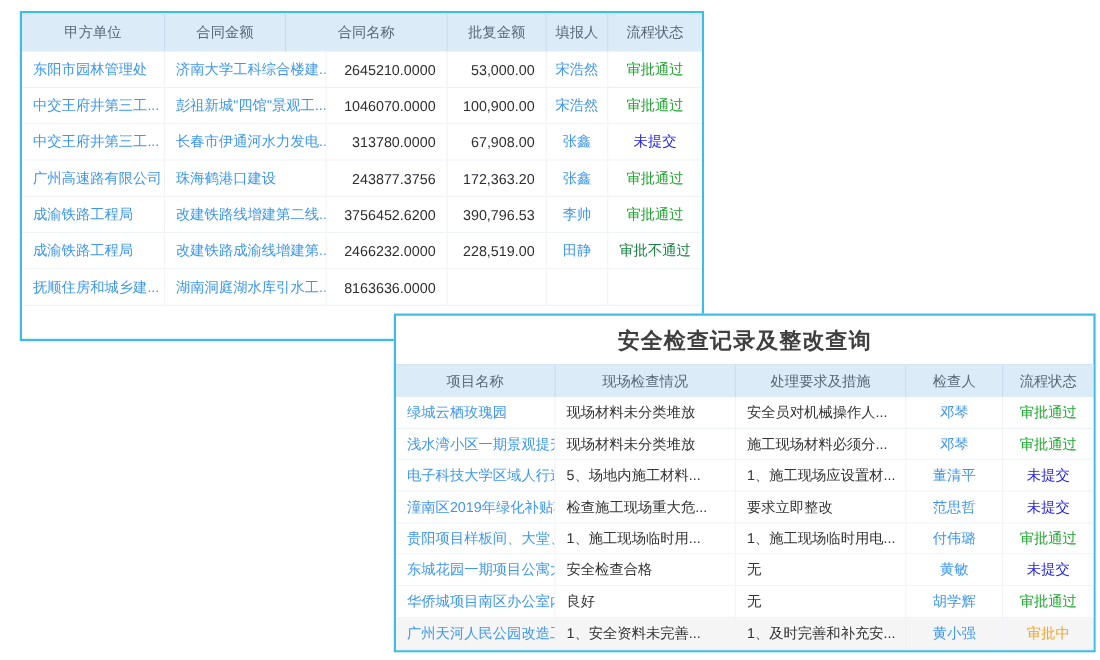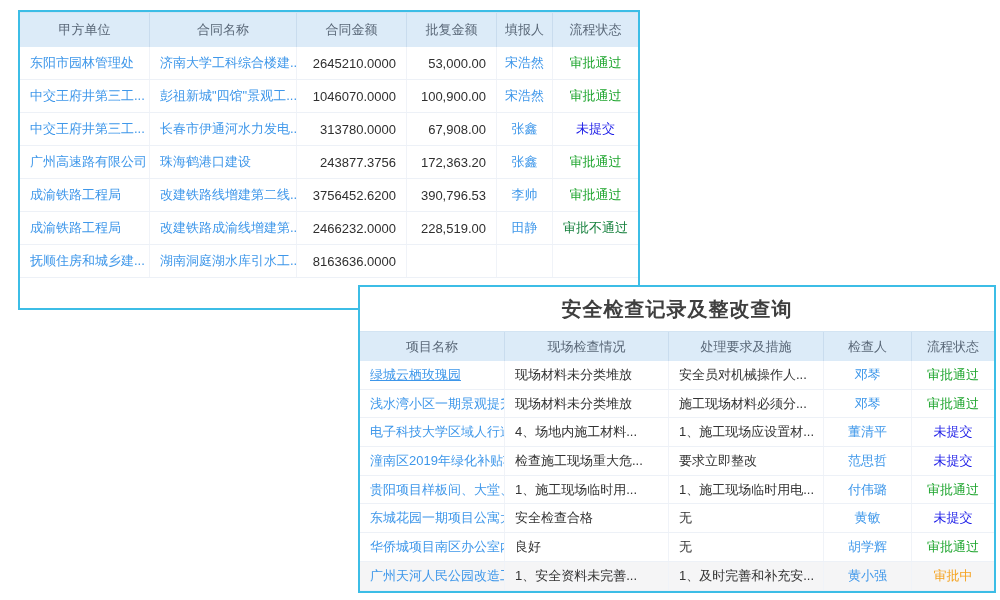--- a/index.html
+++ b/index.html
@@ -51,22 +51,22 @@
   .c-num{color:var(--num,#2f2f2f);}
   .c-text{color:#333333;}
   .c-status{font-weight:normal;}
 </style>
 </head>
 <body>
 
 <div class="panel panel-1">
   <div class="thead">
       <div class="th" style="width: 130px;">甲方单位</div>
+      <div class="th" style="width: 110px;">合同金额</div>
       <div class="th" style="width: 147px;">合同名称</div>
-      <div class="th" style="width: 110px;">合同金额</div>
       <div class="th" style="width: 90px;">批复金额</div>
       <div class="th" style="width: 56px;">填报人</div>
       <div class="th" style="width: 85px;">流程状态</div>
     </div>
   <div class="tbody">
       <div class="tr">
         <div class="td al c-link" style="width: 130px;">东阳市园林管理处</div>
         <div class="td al c-link" style="width: 147px;">济南大学工科综合楼建...</div>
         <div class="td ar c-num" style="width: 110px;">2645210.0000</div>
         <div class="td ar c-num" style="width: 90px;">53,000.00</div>
@@ -128,36 +128,36 @@
   <div class="panel-title">安全检查记录及整改查询</div>
   <div class="thead">
       <div class="th" style="width: 145px;">项目名称</div>
       <div class="th" style="width: 164px;">现场检查情况</div>
       <div class="th" style="width: 155px;">处理要求及措施</div>
       <div class="th" style="width: 88px;">检查人</div>
       <div class="th" style="width: 82px;">流程状态</div>
     </div>
   <div class="tbody">
       <div class="tr">
-        <div class="td al c-link" style="width: 145px; text-decoration: underline;">绿城云栖玫瑰园</div>
+        <div class="td al c-link" style="width: 145px;">绿城云栖玫瑰园</div>
         <div class="td al c-text" style="width: 164px;">现场材料未分类堆放</div>
         <div class="td al c-text" style="width: 155px;">安全员对机械操作人...</div>
         <div class="td ac c-link" style="width: 88px;">邓琴</div>
         <div class="td ac c-status" style="width: 82px; color: rgb(30, 165, 46);">审批通过</div>
       </div>
       <div class="tr">
         <div class="td al c-link" style="width: 145px;">浅水湾小区一期景观提升</div>
         <div class="td al c-text" style="width: 164px;">现场材料未分类堆放</div>
         <div class="td al c-text" style="width: 155px;">施工现场材料必须分...</div>
         <div class="td ac c-link" style="width: 88px;">邓琴</div>
         <div class="td ac c-status" style="width: 82px; color: rgb(30, 165, 46);">审批通过</div>
       </div>
       <div class="tr">
         <div class="td al c-link" style="width: 145px;">电子科技大学区域人行道</div>
-        <div class="td al c-text" style="width: 164px;">4、场地内施工材料...</div>
+        <div class="td al c-text" style="width: 164px;">5、场地内施工材料...</div>
         <div class="td al c-text" style="width: 155px;">1、施工现场应设置材...</div>
         <div class="td ac c-link" style="width: 88px;">董清平</div>
         <div class="td ac c-status" style="width: 82px; color: rgb(33, 33, 232);">未提交</div>
       </div>
       <div class="tr">
         <div class="td al c-link" style="width: 145px;">潼南区2019年绿化补贴项目</div>
         <div class="td al c-text" style="width: 164px;">检查施工现场重大危...</div>
         <div class="td al c-text" style="width: 155px;">要求立即整改</div>
         <div class="td ac c-link" style="width: 88px;">范思哲</div>
         <div class="td ac c-status" style="width: 82px; color: rgb(33, 33, 232);">未提交</div>

